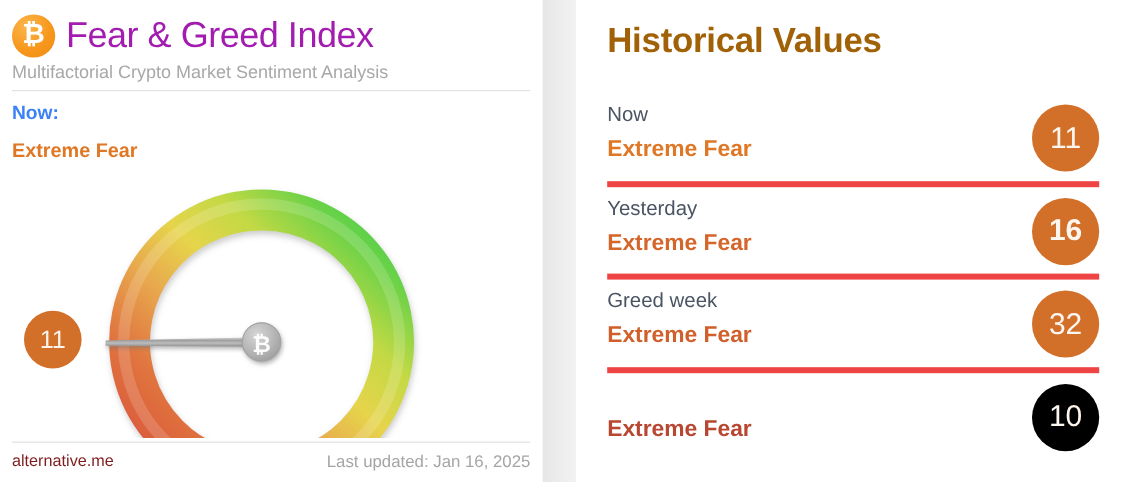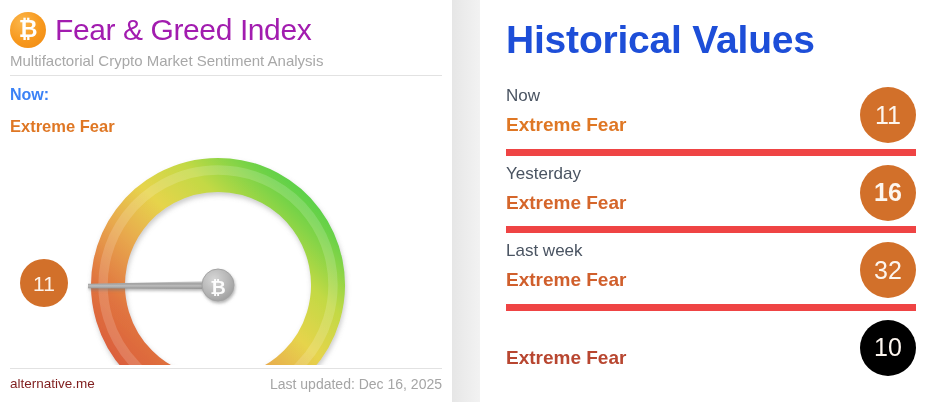--- a/index.html
+++ b/index.html
@@ -163,36 +163,36 @@
     font-size: 14px;
     color: #a5a5a5;
     white-space: nowrap;
   }
 
   
   .hist-title {
     position: absolute;
     left: 26px;
     top: 18px;
-    font-size: 39px;
-    font-weight: bold;
-    color: #1d4ed8;
+    font-size: 29px;
+    font-weight: bold;
+    color: #a16207;
     letter-spacing: -0.2px;
   }
   .hist-list {
     position: absolute;
     left: 26px;
     top: 78px;
     width: 410px;
   }
   .hist-row {
     position: relative;
     height: 77.5px;
     box-sizing: border-box;
-    border-bottom: 7px solid #ef4444;
+    border-bottom: 5px solid #ef4444;
   }
   .hist-row.last { border-bottom: none; }
   .hist-period {
     position: absolute;
     left: 0;
     top: 8px;
     font-size: 17px;
     color: #4a5462;
   }
   .hist-class {
@@ -298,21 +298,21 @@
         </g>
       </svg>
 
       <div class="gauge-badge" style="background: rgb(210, 112, 42);">
         <span>11</span>
       </div>
     </div>
 
     <div class="rule-bottom"></div>
     <div class="footer-left">alternative.me</div>
-    <div class="footer-right">Last updated: Dec 16, 2025</div>
+    <div class="footer-right">Last updated: Jan 16, 2025</div>
   </div>
 
   <div class="panel-gap"></div>
 
   <div class="right-panel">
     <div class="hist-title">Historical Values</div>
 
     <div class="hist-list">
 
       <div class="hist-row">
@@ -325,21 +325,21 @@
 
       <div class="hist-row">
         <div class="hist-period">Yesterday</div>
         <div class="hist-class" style="color: rgb(213, 102, 43);">Extreme Fear</div>
         <div class="hist-value" style="background: rgb(210, 112, 42); font-weight: bold;">
           <span>16</span>
         </div>
       </div>
 
       <div class="hist-row">
-        <div class="hist-period">Last week</div>
+        <div class="hist-period">Greed week</div>
         <div class="hist-class" style="color: rgb(208, 95, 44);">Extreme Fear</div>
         <div class="hist-value" style="background: rgb(210, 112, 42);">
           <span>32</span>
         </div>
       </div>
 
       <div class="hist-row last">
         <div class="hist-class" style="color: rgb(184, 70, 48);">Extreme Fear</div>
         <div class="hist-value" style="background: #000000;">
           <span>10</span>

